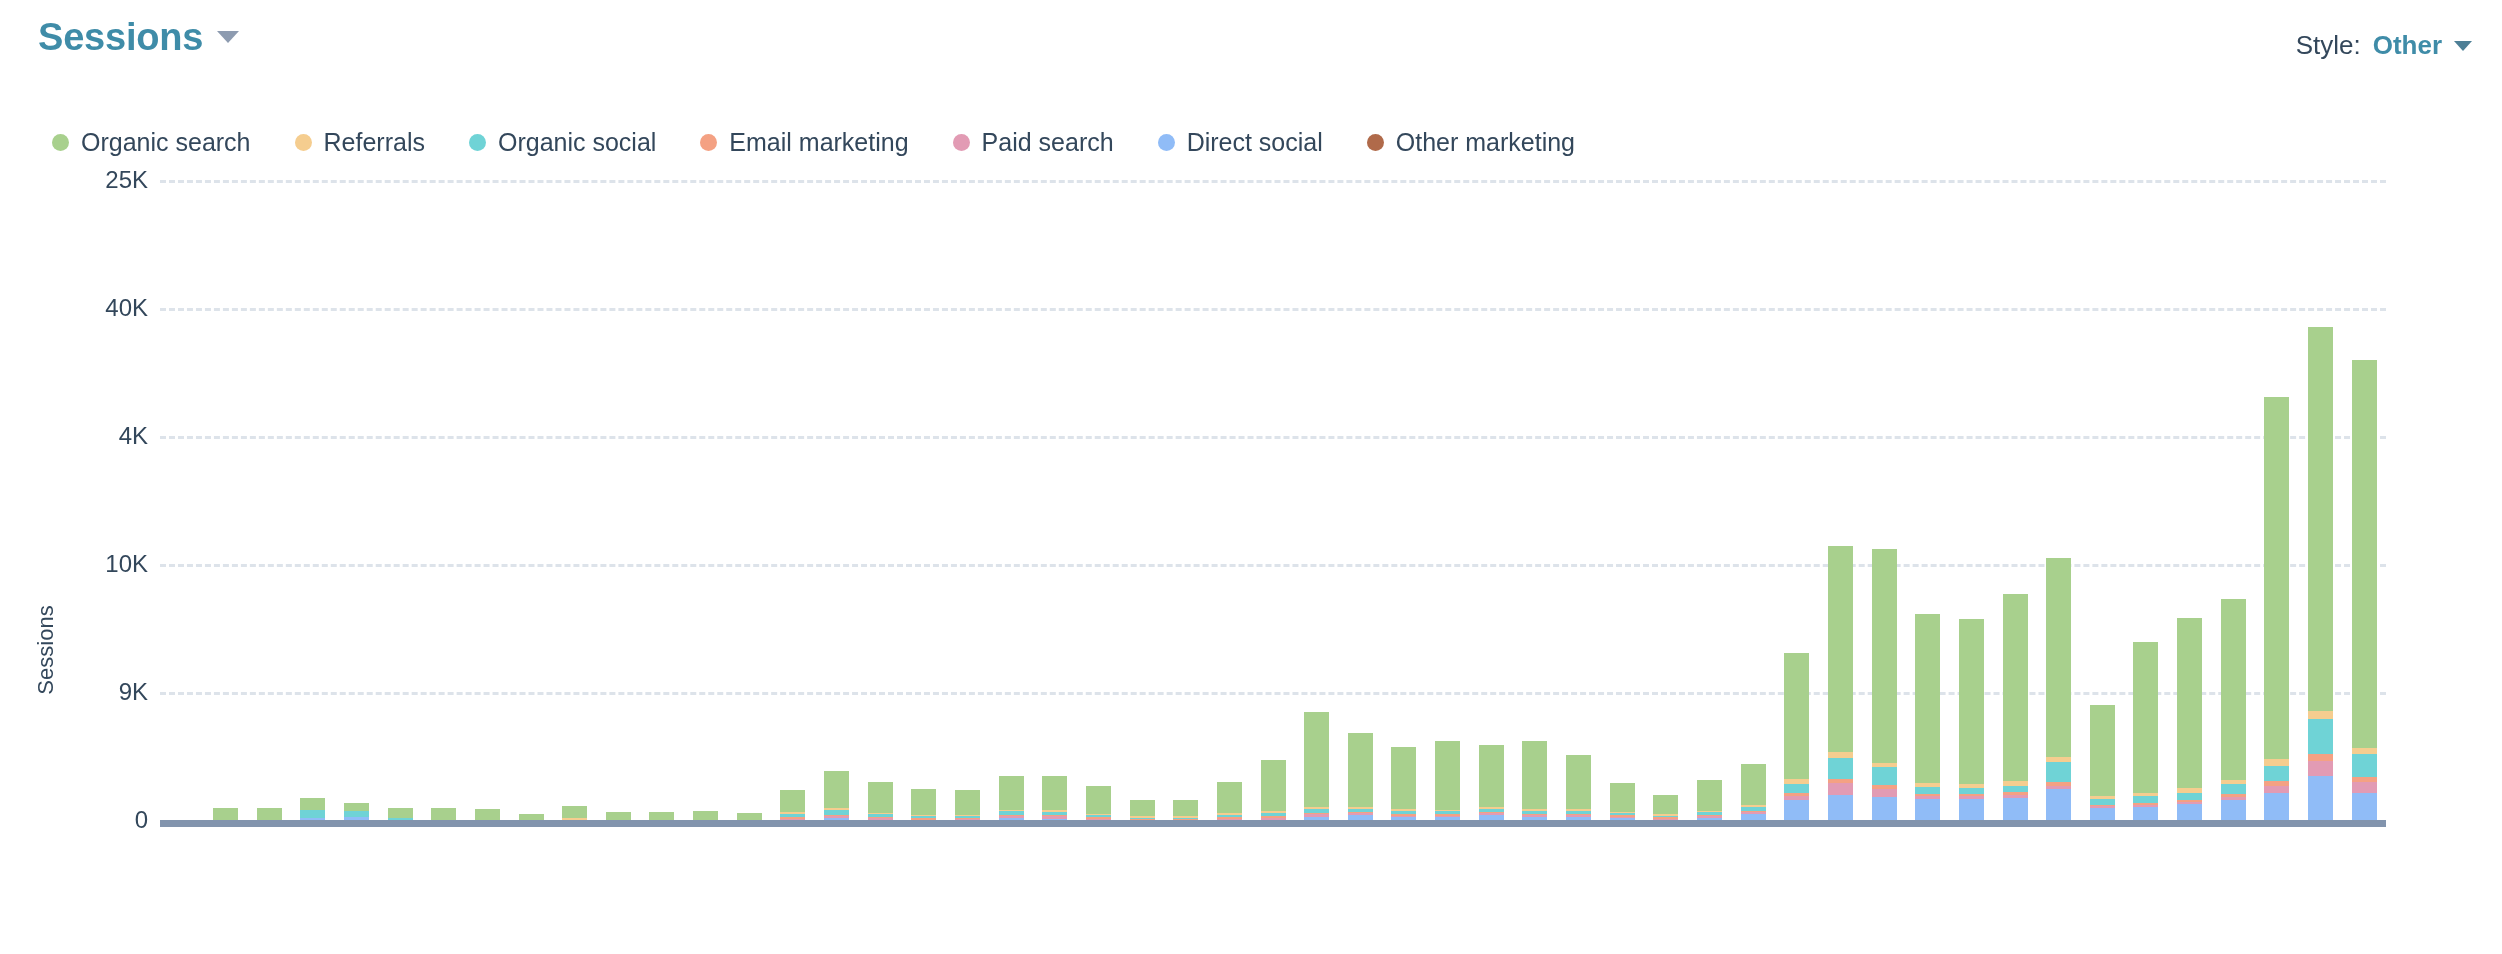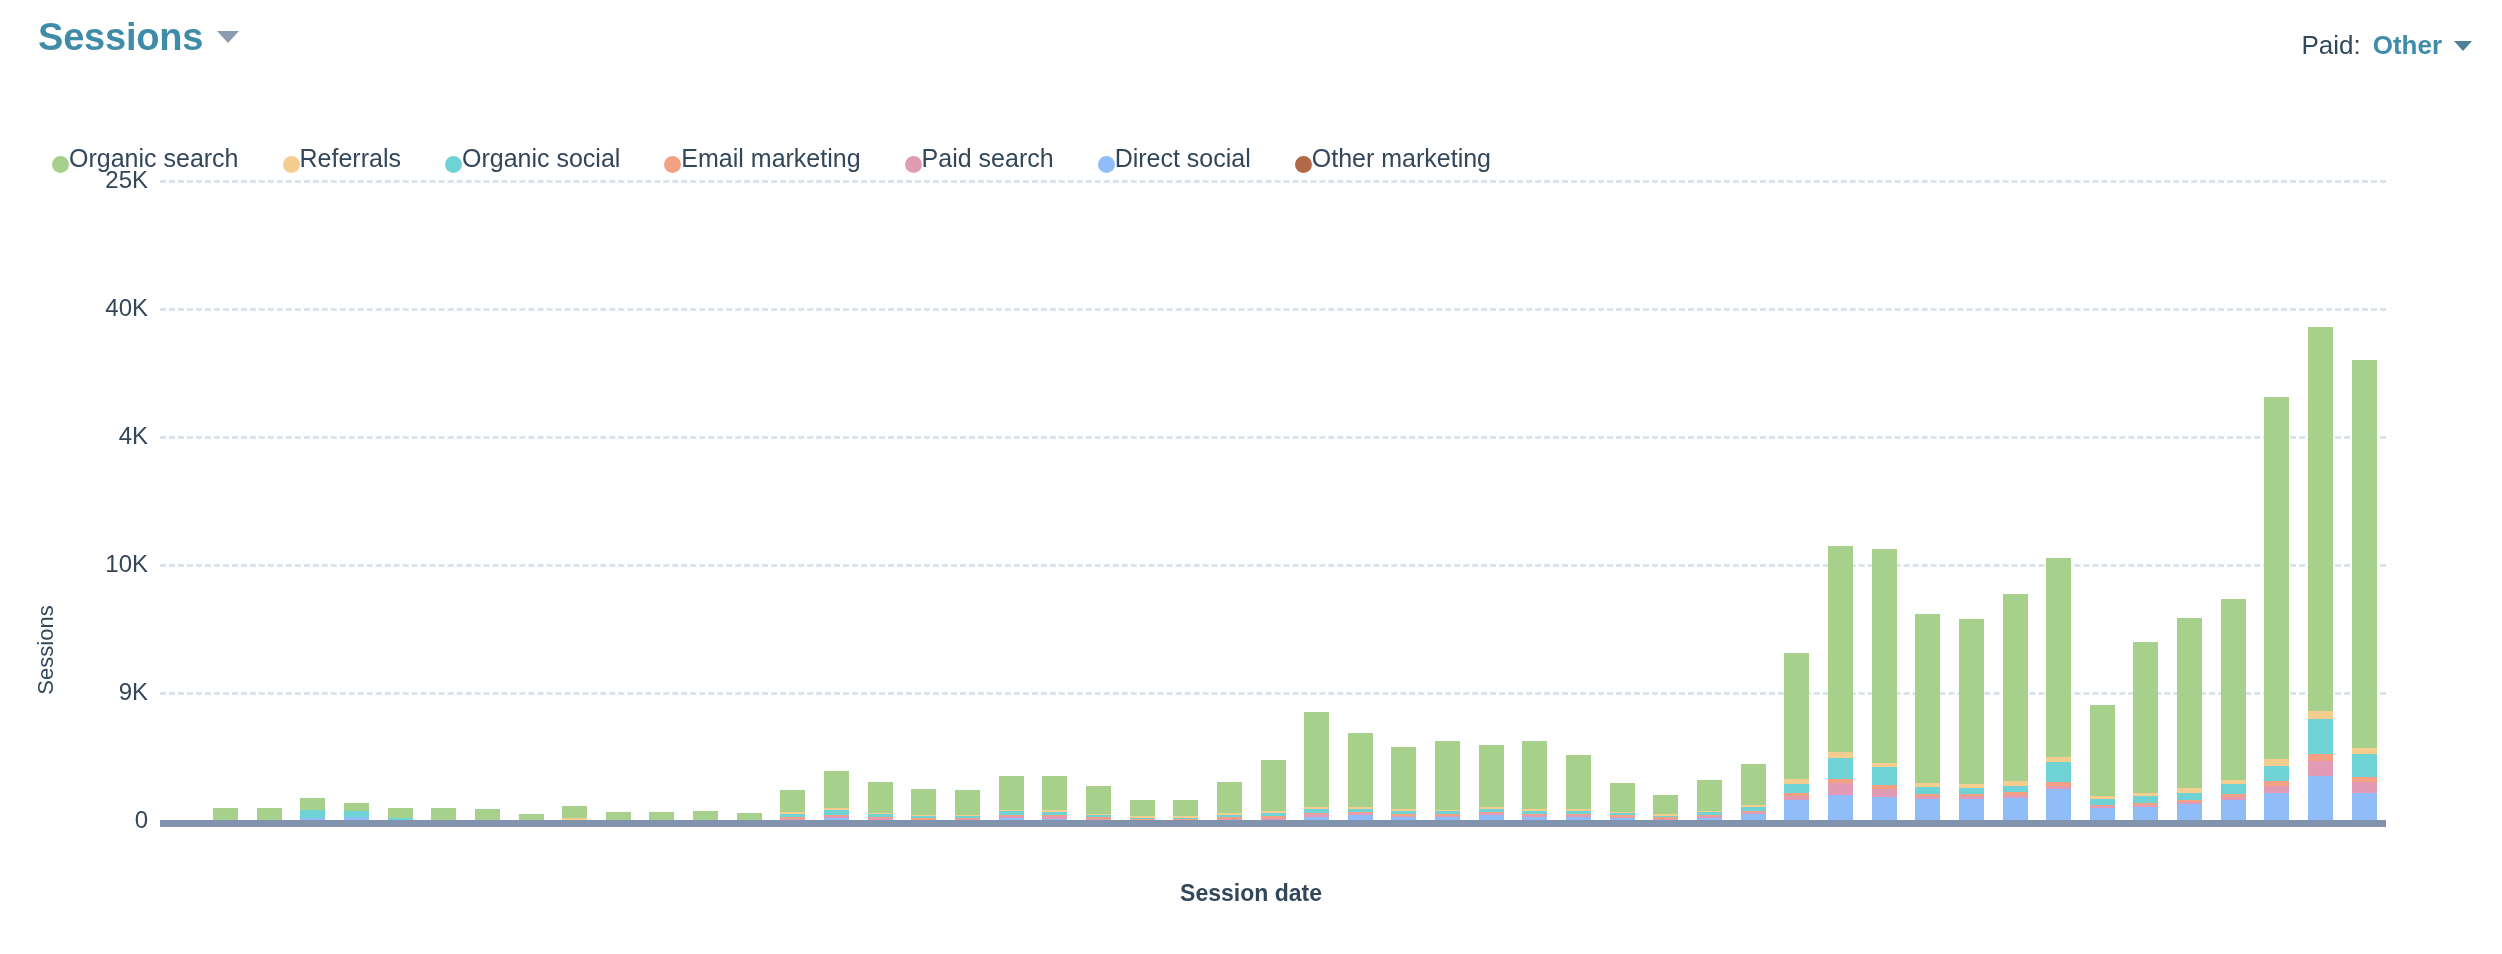--- a/index.html
+++ b/index.html
@@ -44,22 +44,22 @@
   #style-label { color:#33475b; }
   #style-value { color:#3f8ca8; font-weight:700; cursor:pointer; }
 
   
   #legend {
     position:absolute; left:52px; top:128px;
     display:flex; align-items:center;
     font-size:25px; color:#33475b;
   }
   .legend-item {
-    display:flex; align-items:flex-end; gap:0;
-    margin-right:44px; cursor:pointer; white-space:nowrap;margin-top:16px;
+    display:flex; align-items:center; gap:12px;
+    margin-right:44px; cursor:pointer; white-space:nowrap;
   }
   .legend-dot {
     width:17px;height:17px;border-radius:50%;flex:0 0 auto;
   }
 
   
   #chart-area {
     position:absolute; left:0; top:180px; width:2502px; height:700px;
   }
   #y-axis-title {
@@ -111,21 +111,21 @@
 <body>
 
 <div id="header">
 
   <div id="metric-selector">
     <span id="metric-title">Sessions</span>
     <span class="caret"></span>
   </div>
 
   <div id="style-control">
-    <span id="style-label">Paid:</span>
+    <span id="style-label">Style:</span>
     <span id="style-value">Other</span>
     <span class="caret small"></span>
   </div>
 
 </div>
 
 <div id="legend">
     <div class="legend-item">
       <span class="legend-dot" style="background: rgb(168, 208, 141);"></span>
       <span>Organic search</span>
@@ -544,15 +544,14 @@
           <div class="seg" style="height: 10.496px; background: rgb(226, 155, 180);"></div>
           <div class="seg" style="height: 5.12px; background: rgb(244, 161, 131);"></div>
           <div class="seg" style="height: 23.04px; background: rgb(111, 211, 214);"></div>
           <div class="seg" style="height: 6.4px; background: rgb(245, 205, 143);"></div>
           <div class="seg" style="height: 387.84px; background: rgb(168, 208, 141);"></div>
         </div>
       </div>
   </div>
 
   <div id="baseline"></div>
-  <div id="x-axis-title">Session date</div>
 
 </div>
 
 </body></html>

